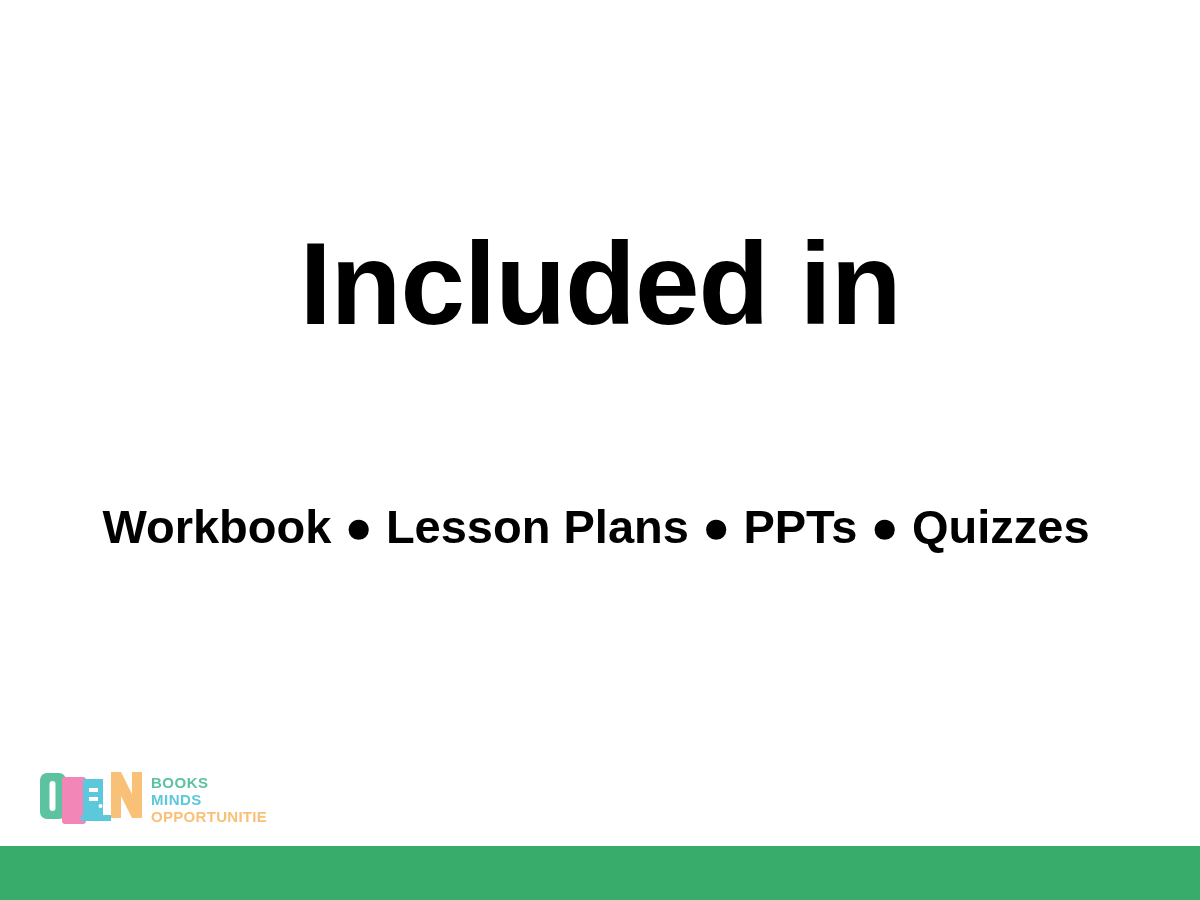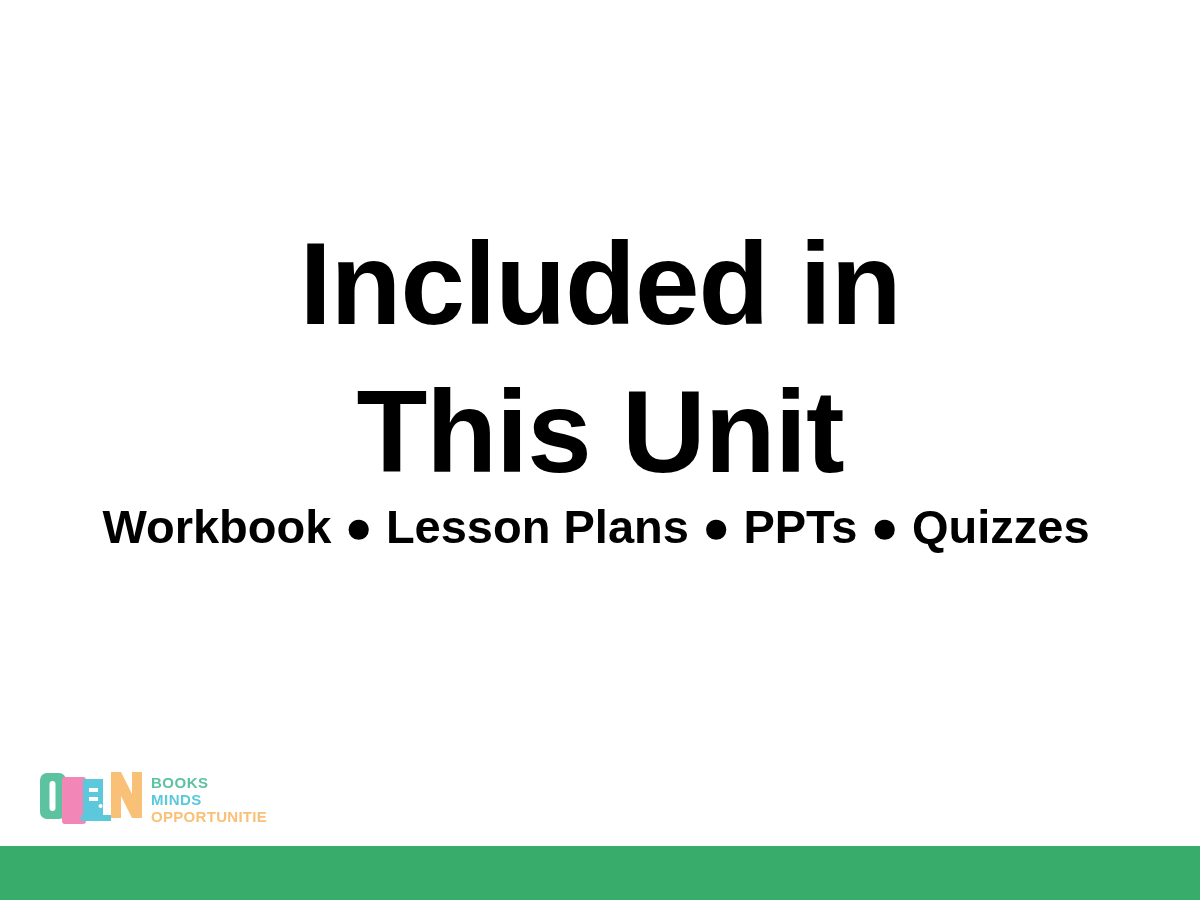--- a/index.html
+++ b/index.html
@@ -76,21 +76,20 @@
     background: #37AC6B;
   }
 </style>
 </head>
 <body>
 
 <div class="slide">
 
   <div class="title-block">
     <span class="title-line">Included in</span>
-    <span class="title-line">This Unit</span>
   </div>
 
   <div class="subtitle">Workbook ● Lesson Plans ● PPTs ● Quizzes</div>
 
   <div class="logo">
     <svg width="230" height="60" viewBox="0 0 230 60" xmlns="http://www.w3.org/2000/svg">
 
       <g>
         <rect x="3" y="5" width="26" height="46" rx="7" ry="7" fill="#5CC2A0"></rect>
         <rect x="12.5" y="13" width="6" height="30" rx="3" ry="3" fill="#FFFFFF"></rect>

